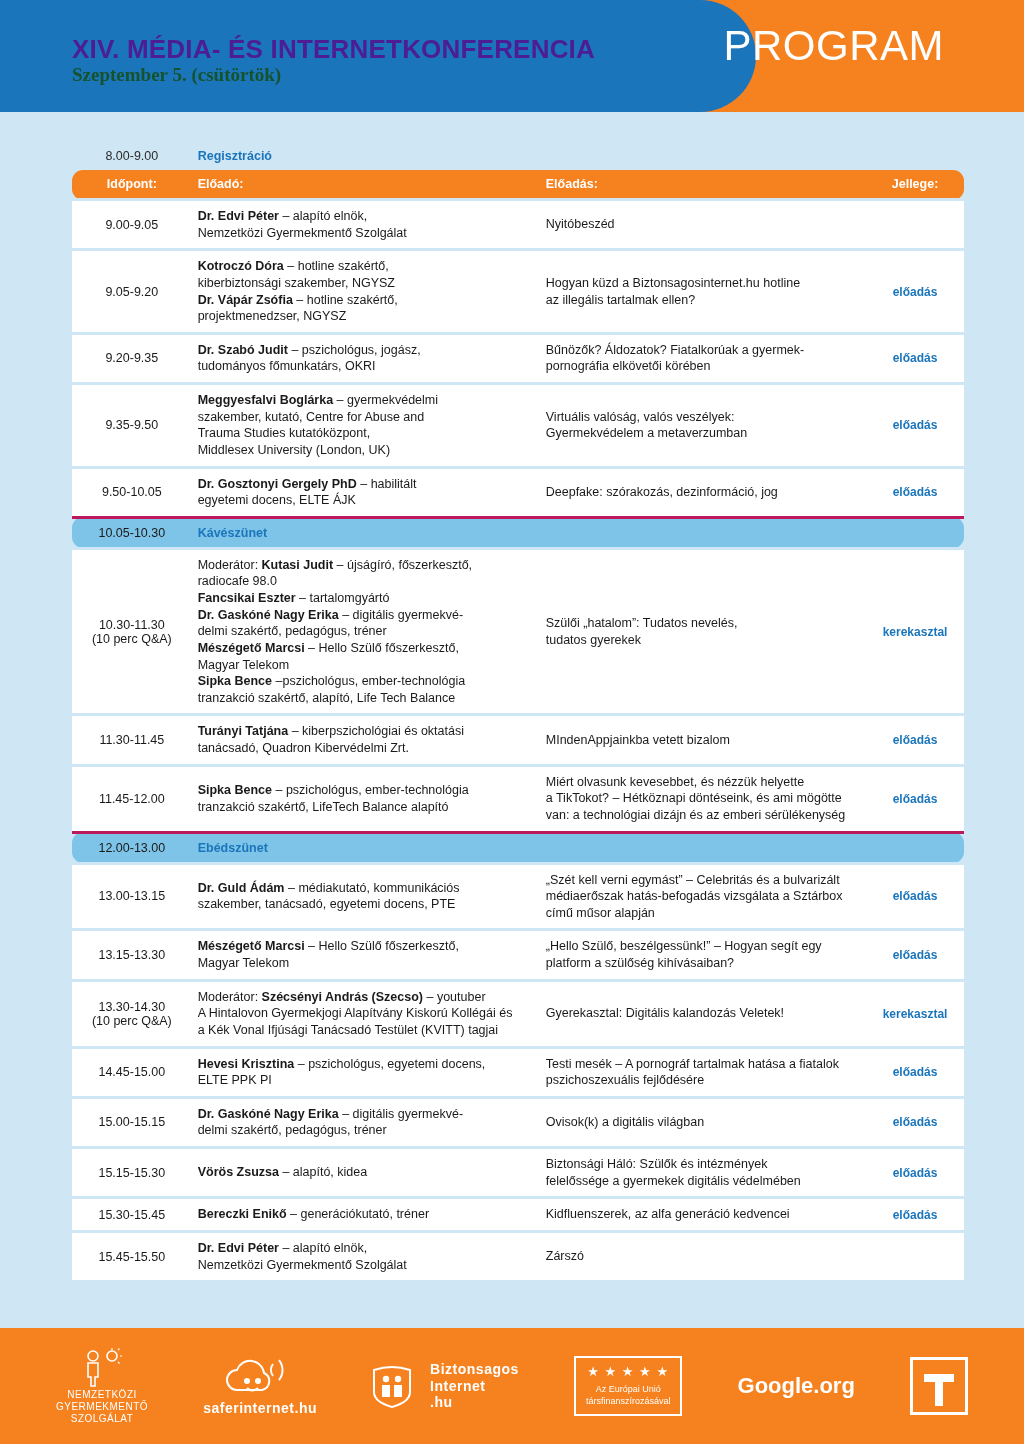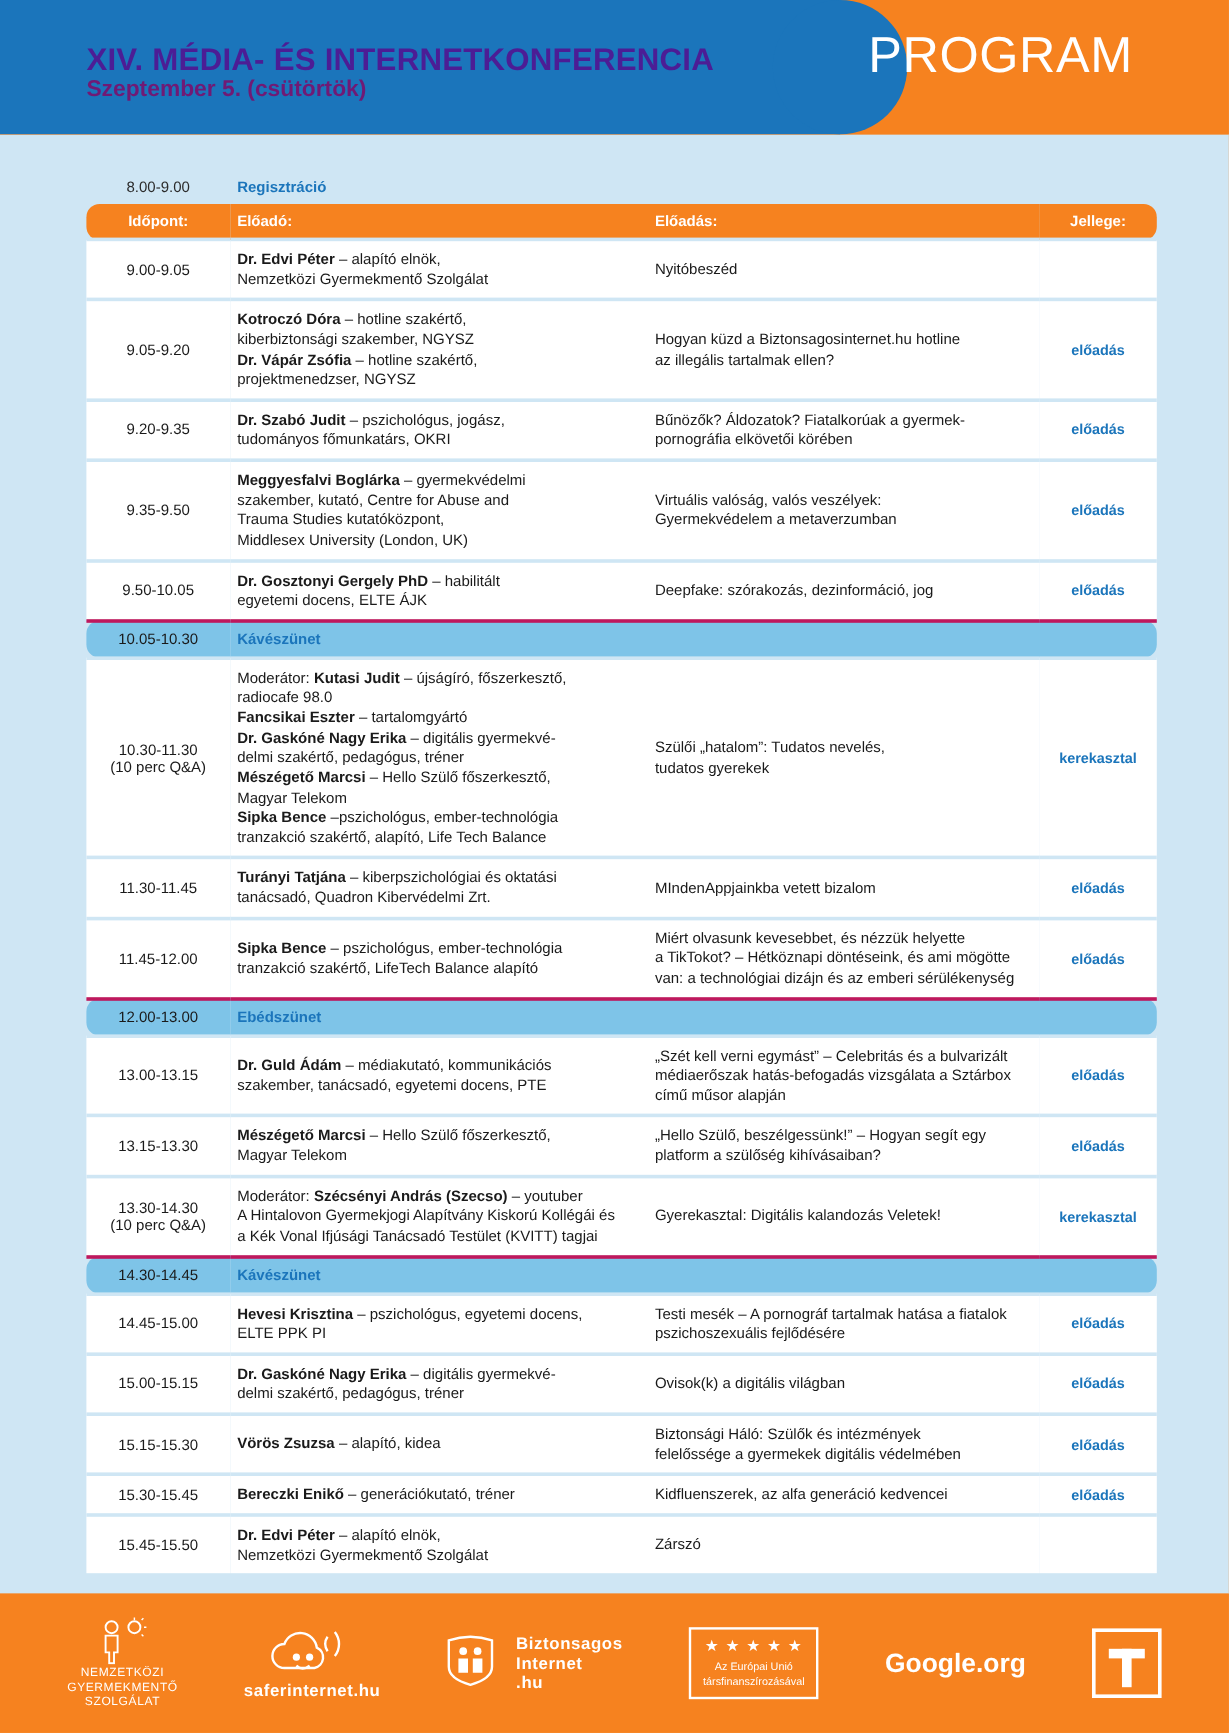--- a/index.html
+++ b/index.html
@@ -54,24 +54,25 @@
     font-size: 26px;
     font-weight: bold;
     letter-spacing: 0.2px;
     z-index: 3;
     margin-top: 10px;
   }
   .header-sub {
     position: absolute;
     left: 72px;
     top: 64px;
-    color: #701a75;
+    color: #14532d;
     font-size: 19px;
     font-weight: bold;
     z-index: 3;
+    font-family: Liberation Serif, serif;
   }
   .header-program {
     position: absolute;
     right: 80px;
     top: 22px;
     color: #ffffff;
     font-size: 42px;
     font-weight: normal;
     letter-spacing: 0.5px;
     z-index: 3;
@@ -290,24 +291,20 @@
             <td class="col-speaker speaker-line"><b>Mészégető Marcsi</b> – Hello Szülő főszerkesztő,<br>Magyar Telekom</td>
             <td class="col-topic topic-line">„Hello Szülő, beszélgessünk!” – Hogyan segít egy<br>platform a szülőség kihívásaiban?</td>
             <td class="col-type"><span class="type">előadás</span></td>
           </tr>
           <tr class="white-row">
             <td class="col-time">13.30-14.30<br>(10 perc Q&amp;A)</td>
             <td class="col-speaker speaker-line">Moderátor: <b>Szécsényi András (Szecso)</b> – youtuber<br>A Hintalovon Gyermekjogi Alapítvány Kiskorú Kollégái és<br>a Kék Vonal Ifjúsági Tanácsadó Testület (KVITT) tagjai</td>
             <td class="col-topic topic-line">Gyerekasztal: Digitális kalandozás Veletek!</td>
             <td class="col-type"><span class="type">kerekasztal</span></td>
           </tr>
-          <tr class="band-row">
-            <td class="col-time">14.30-14.45</td>
-            <td class="col-speaker band-cell" colspan="3">Kávészünet</td>
-          </tr>
           <tr class="white-row">
             <td class="col-time">14.45-15.00</td>
             <td class="col-speaker speaker-line"><b>Hevesi Krisztina</b> – pszichológus, egyetemi docens,<br>ELTE PPK PI</td>
             <td class="col-topic topic-line">Testi mesék – A pornográf tartalmak hatása a fiatalok<br>pszichoszexuális fejlődésére</td>
             <td class="col-type"><span class="type">előadás</span></td>
           </tr>
           <tr class="white-row">
             <td class="col-time">15.00-15.15</td>
             <td class="col-speaker speaker-line"><b>Dr. Gaskóné Nagy Erika</b> – digitális gyermekvé-<br>delmi szakértő, pedagógus, tréner</td>
             <td class="col-topic topic-line">Ovisok(k) a digitális világban</td>
@@ -359,21 +356,21 @@
         <path d="M6 24 a10 10 0 0 1 10 -10 a14 14 0 0 1 27 3 a9 9 0 0 1 -2 17 H16 a10 10 0 0 1 -10 -10 Z" fill="none" stroke="#fff" stroke-width="2"></path>
         <circle cx="26" cy="25" r="3" fill="#fff"></circle>
         <circle cx="37" cy="25" r="3" fill="#fff"></circle>
         <path d="M26 32 q5 5 11 0" fill="none" stroke="#fff" stroke-width="2"></path>
         <path d="M52 20 a10 10 0 0 1 0 -12" fill="none" stroke="#fff" stroke-width="2"></path>
         <path d="M58 24 a16 16 0 0 0 0 -20" fill="none" stroke="#fff" stroke-width="2"></path>
       </svg>
       <span class="mid">saferinternet.hu</span>
     </div>
 
-    <div class="logo" style="display:flex;align-items:flex-start;gap:18px;">
+    <div class="logo" style="display:flex;align-items:center;gap:18px;">
       <svg width="40" height="44" viewBox="0 0 40 44">
         <path d="M2 6 q18 -6 36 0 v22 q0 10 -18 15 Q2 38 2 28 Z" fill="none" stroke="#fff" stroke-width="2"></path>
         <circle cx="14" cy="15" r="3.2" fill="#fff"></circle>
         <circle cx="26" cy="15" r="3.2" fill="#fff"></circle>
         <path d="M10 21 h8 v12 h-8 Z M22 21 h8 v12 h-8 Z" fill="#fff"></path>
       </svg>
       <div style="text-align:left;">
         <div class="mid">Biztonsagos</div>
         <div class="mid">Internet</div>
         <div class="mid">.hu</div>

